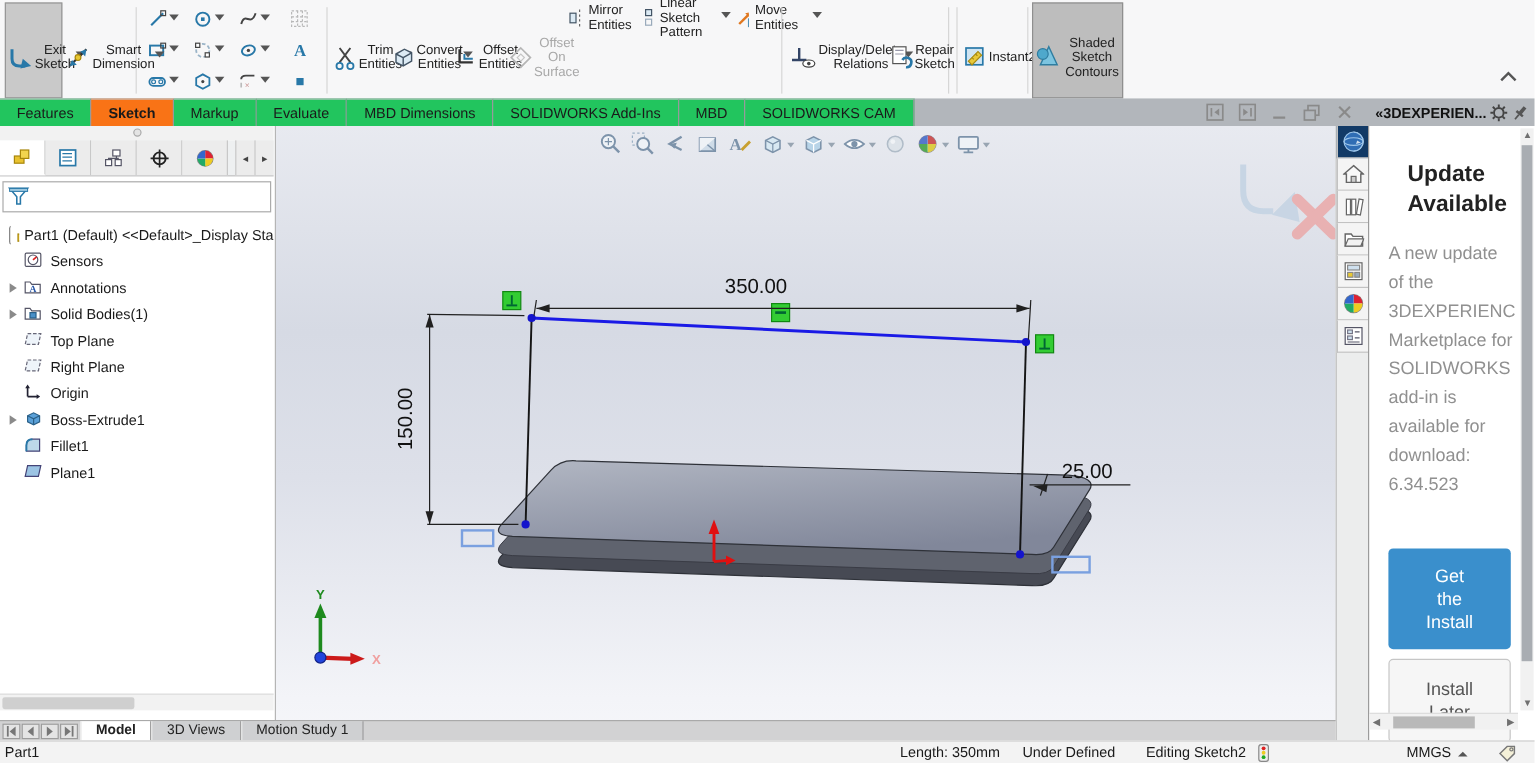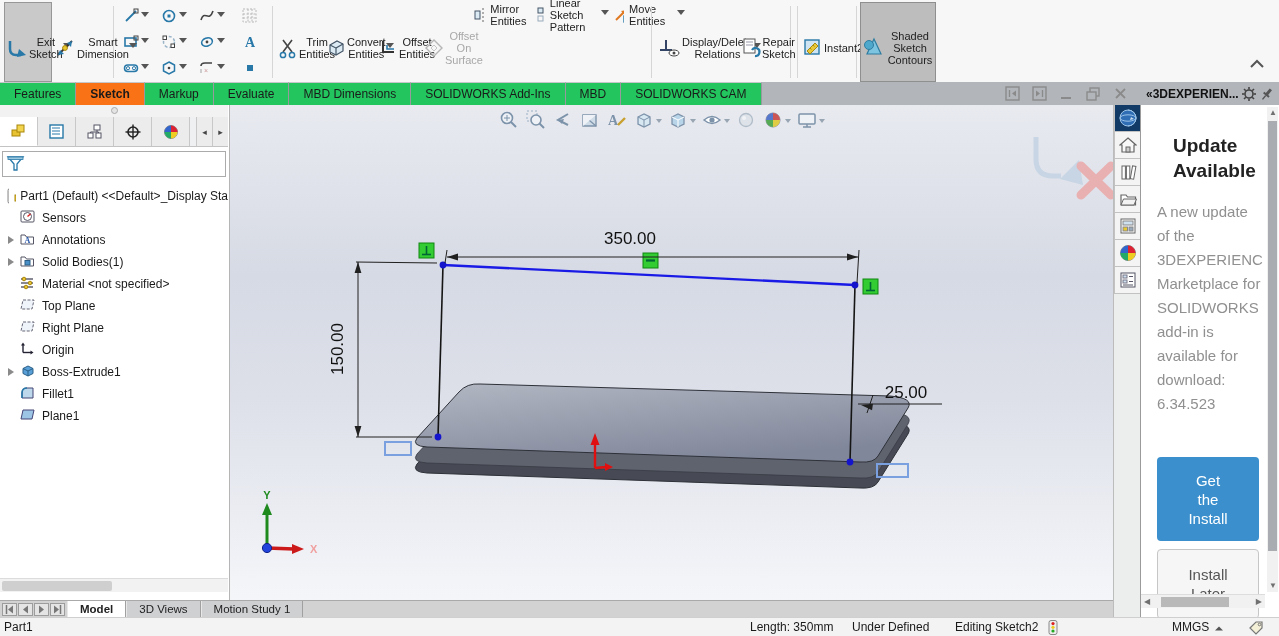--- a/index.html
+++ b/index.html
@@ -522,32 +522,20 @@
           </span>
         <svg class="ticon" width="15" height="13">
             <path d="M1,3 h4 l1.5,2 h7 v7 h-12.5 z" fill="#fff" stroke="#556"></path>
             <rect x="5" y="6.5" width="5" height="4.5" fill="#4a90c8" stroke="#2a6088"></rect>
           </svg>
         <span class="tlabel">Solid Bodies(1)</span>
       </div>
       <div class="trow">
         <span class="noexp"></span>
         <svg class="ticon" width="15" height="13">
-            <line x1="1" y1="3" x2="13" y2="3" stroke="#556" stroke-width="1.4"></line>
-            <line x1="1" y1="7" x2="13" y2="7" stroke="#556" stroke-width="1.4"></line>
-            <line x1="1" y1="11" x2="13" y2="11" stroke="#556" stroke-width="1.4"></line>
-            <circle cx="4" cy="3" r="1.8" fill="#e8c230" stroke="#a8860a"></circle>
-            <circle cx="10" cy="7" r="1.8" fill="#e8c230" stroke="#a8860a"></circle>
-            <circle cx="6" cy="11" r="1.8" fill="#e8c230" stroke="#a8860a"></circle>
-          </svg>
-        <span class="tlabel">Material &lt;not specified&gt;</span>
-      </div>
-      <div class="trow">
-        <span class="noexp"></span>
-        <svg class="ticon" width="15" height="13">
             <polygon points="3,2 14,2 12,11 1,11" fill="#eef4fa" stroke="#667" stroke-dasharray="3,1.5"></polygon>
           </svg>
         <span class="tlabel">Top Plane</span>
       </div>
       <div class="trow">
         <span class="noexp"></span>
         <svg class="ticon" width="15" height="13">
             <polygon points="3,2 14,2 12,11 1,11" fill="#eef4fa" stroke="#667" stroke-dasharray="3,1.5"></polygon>
           </svg>
         <span class="tlabel">Right Plane</span>

